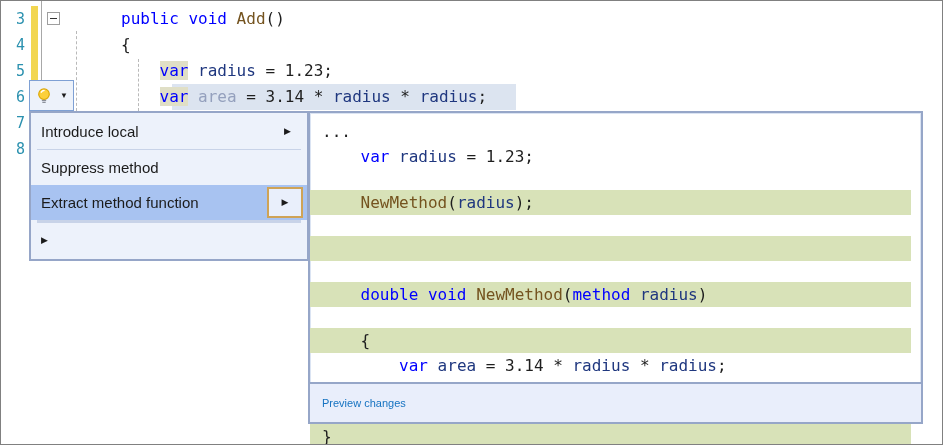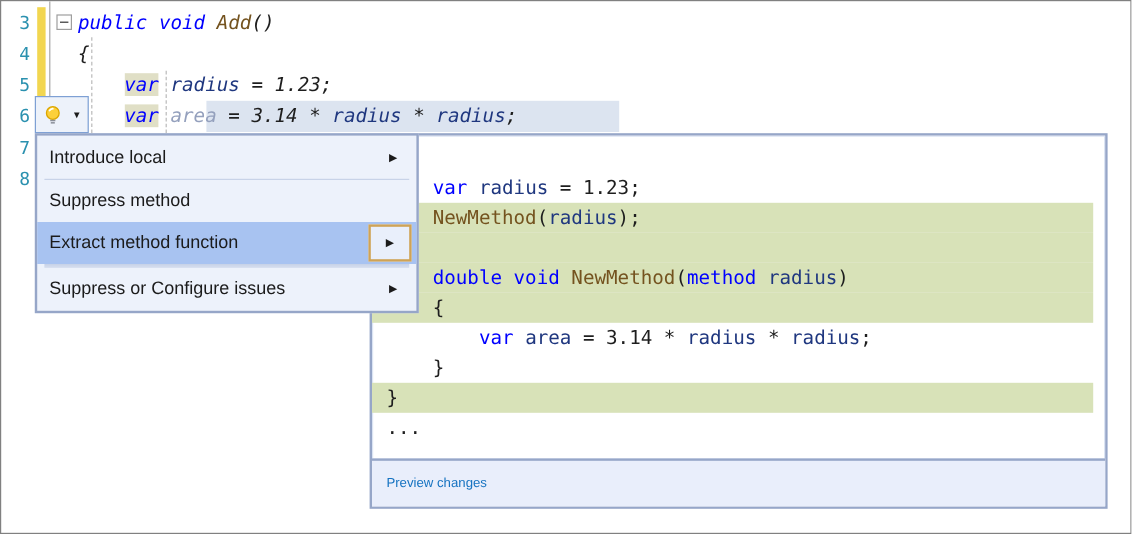--- a/index.html
+++ b/index.html
@@ -15,53 +15,53 @@
   .margin-line{position:absolute;left:40px;top:0;width:1px;height:110px;background:#a8a8a8;z-index:1;}
   .fold-box{position:absolute;left:46px;top:11px;width:13px;height:13px;background:#fff;
     border:1px solid #9e9e9e;box-sizing:border-box;z-index:2;}
   .fold-box::after{content:"";position:absolute;left:2px;right:2px;top:5px;height:1px;background:#333;}
   .indent-guide{position:absolute;width:0;border-left:1px dashed #b9b9b9;z-index:1;}
   .guide-1{left:75px;top:30px;height:80px;}
   .guide-2{left:137px;top:58px;height:52px;}
   .selection-band{position:absolute;left:171px;top:83px;width:344px;height:26px;
     background:var(--selection_line);z-index:1;}
   .editor-code{position:absolute;left:0;top:5px;z-index:2;}
-  .code-line{height:26px;line-height:26px;padding-left:64px;white-space:pre;font-size:16px;
-    font-family:"DejaVu Sans Mono","Liberation Mono",monospace;font-style:italic;}
+  .code-line{height:26px;line-height:26px;padding-left:120px;white-space:pre;font-size:16px;
+    font-family:"DejaVu Sans Mono","Liberation Mono",monospace;}
   
   .tok-kw{color:var(--keyword);}
   .tok-id{color:var(--identifier);}
   .tok-meth{color:var(--method);}
   .tok-pl{color:var(--plain);}
   .tok-fade{color:var(--faded_identifier);}
   .tok-varhl{color:var(--keyword);background:var(--var_highlight);}
   
   .bulb-box{position:absolute;left:28px;top:79px;width:45px;height:31px;box-sizing:border-box;
     background:#edf2fa;border:1px solid var(--lightbulb_border);z-index:10;
     display:flex;align-items:center;justify-content:space-between;padding:0 5px;}
   .bulb-arrow{font-size:8px;color:#1b1b1b;line-height:1;}
   
-  .qa-menu{position:absolute;left:28px;top:110px;width:320px;box-sizing:border-box;z-index:30;
+  .qa-menu{position:absolute;left:28px;top:110px;width:280px;box-sizing:border-box;z-index:30;
     background:var(--menu_bg);border:2px solid var(--accent_border);padding:1px 0;}
   .menu-item{position:relative;height:35px;display:flex;align-items:center;padding:0 4px 0 10px;
     font-size:15px;color:#1b1b1b;}
   .menu-item.selected{background:var(--menu_highlight);}
   .menu-label{flex:1 1 auto;}
   .chev{font-size:9px;color:#1b1b1b;line-height:1;}
   .chev.plain{margin-right:12px;}
   .submenu-box{width:36px;height:31px;box-sizing:border-box;border:2px solid var(--submenu_button_border);
     background:#e9effb;display:flex;align-items:center;justify-content:center;}
   .menu-sep{height:1px;background:var(--menu_separator);margin:0 6px;}
   
   .preview-popup{position:absolute;left:307px;top:110px;width:615px;height:313px;box-sizing:border-box;
     background:#fff;border:2px solid var(--accent_border);z-index:20;box-shadow:inset 0 0 0 1px #dbe4f3;}
   .preview-code{position:absolute;left:0;top:6px;right:0;}
   .pcode-line{height:25px;line-height:25px;padding-left:12px;white-space:pre;font-size:16px;
     font-family:"DejaVu Sans Mono","Liberation Mono",monospace;}
-  .pcode-line.green{background:var(--green_line);margin-right:10px;}
+  .pcode-line.green{background:var(--green_line);margin-right:10px;margin-top:21px;}
   .preview-footer{position:absolute;left:0;right:0;bottom:0;height:40px;box-sizing:border-box;
     background:var(--footer_bg);border-top:2px solid var(--accent_border);
     display:flex;align-items:center;padding:0 12px;}
   .preview-footer a{color:var(--link);font-size:11px;text-decoration:none;}
 </style>
 </head>
 <body>
 
 <div class="screenshot">
 
@@ -110,21 +110,20 @@
         <div class="menu-item selected">
           <span class="menu-label">Extract method function</span>
           <span class="submenu-box">
             <span class="chev">▶</span>
           </span>
         </div>
         <div class="menu-sep"></div>
         <div class="menu-sep"></div>
         <div class="menu-sep"></div>
         <div class="menu-item">
-          <span class="menu-label">Suppress or Configure issues</span>
           <span class="chev plain">▶</span>
         </div>
       </div>
   </div>
 
   <div class="preview-popup">
     <div class="preview-code">
         <div class="pcode-line"><span class="tok-pl">...</span></div>
         <div class="pcode-line"><span class="tok-pl">    </span><span class="tok-kw">var</span><span class="tok-pl"> </span><span class="tok-id">radius</span><span class="tok-pl"> = 1.23;</span></div>
         <div class="pcode-line green"><span class="tok-pl">    </span><span class="tok-meth">NewMethod</span><span class="tok-pl">(</span><span class="tok-id">radius</span><span class="tok-pl">);</span></div>

